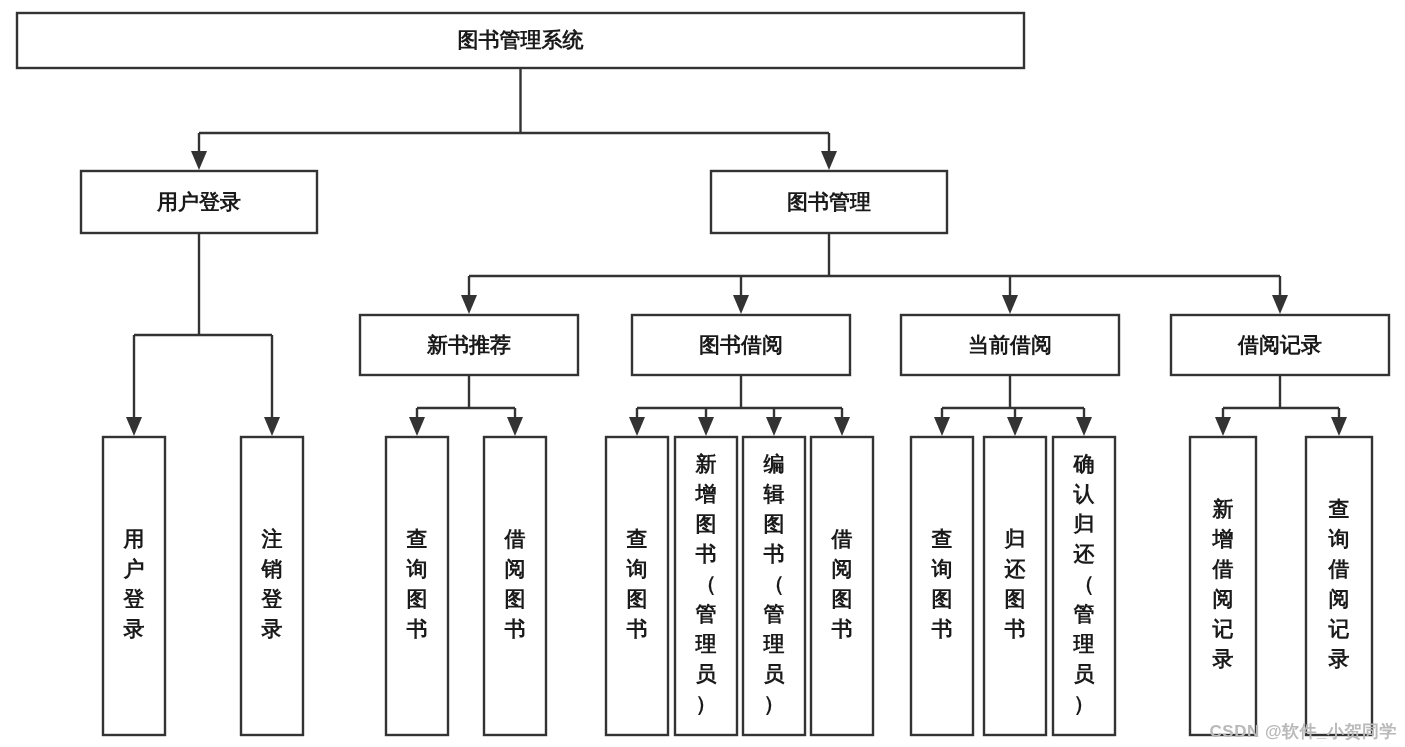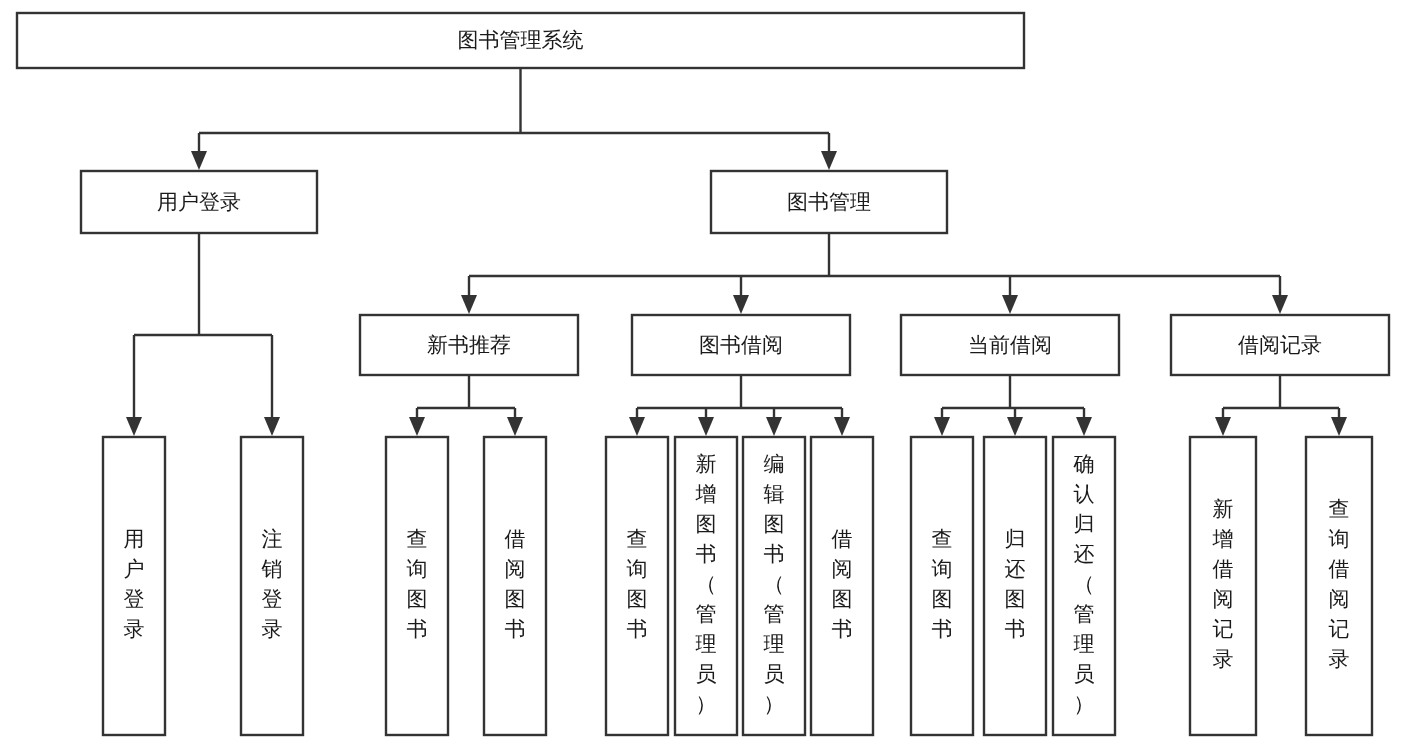--- a/index.html
+++ b/index.html
@@ -13,20 +13,21 @@
     font-family: "Liberation Sans", "DejaVu Sans", sans-serif;
     position: relative;
     overflow: hidden;
   }
   #diagram-root {
     position: absolute;
     left: 0;
     top: 0;
     width: 1405px;
     height: 747px;
+    font-weight: bold;
   }
   .node-box {
     fill: #ffffff;
     stroke: #333333;
     stroke-width: 2.4;
   }
   .node-label-h {
     font-family: "Liberation Sans", "DejaVu Sans", sans-serif;
     font-size: 21px;
     fill: #1a1a1a;
@@ -209,13 +210,14 @@
         <g>
           <rect class="node-box" x="1190" y="437" width="66" height="298"></rect>
           <text class="node-label-v" x="1223" y="516"><tspan x="1223" dy="0">新</tspan><tspan x="1223" dy="30">增</tspan><tspan x="1223" dy="30">借</tspan><tspan x="1223" dy="30">阅</tspan><tspan x="1223" dy="30">记</tspan><tspan x="1223" dy="30">录</tspan></text>
         </g>
         <g>
           <rect class="node-box" x="1306" y="437" width="66" height="298"></rect>
           <text class="node-label-v" x="1339" y="516"><tspan x="1339" dy="0">查</tspan><tspan x="1339" dy="30">询</tspan><tspan x="1339" dy="30">借</tspan><tspan x="1339" dy="30">阅</tspan><tspan x="1339" dy="30">记</tspan><tspan x="1339" dy="30">录</tspan></text>
         </g>
       </g>
   </svg>
+  <div class="watermark">CSDN @软件_小贺同学</div>
 </div>
 
 </body></html>

